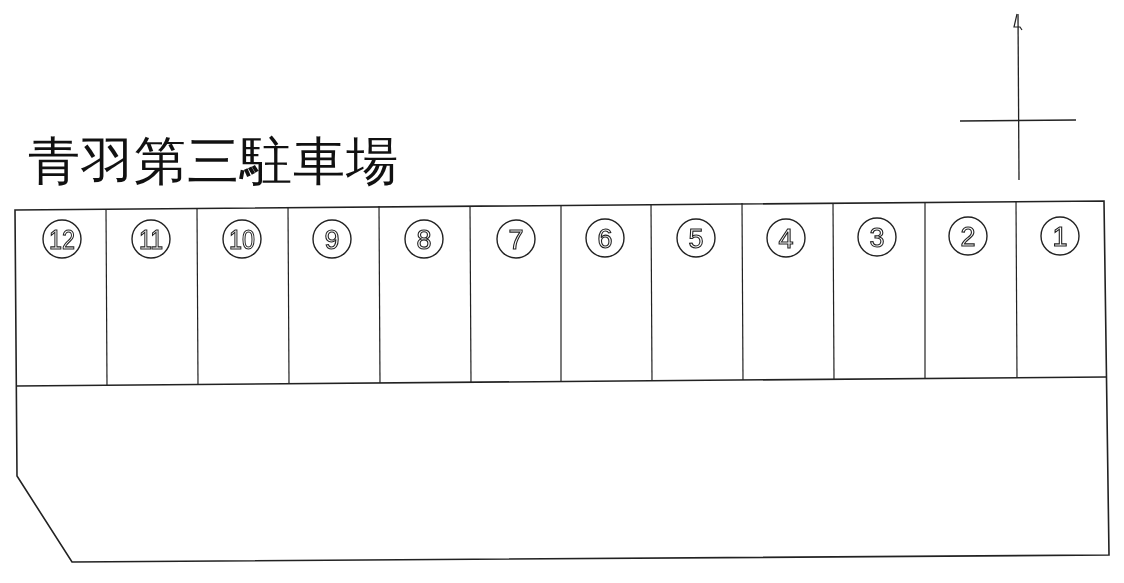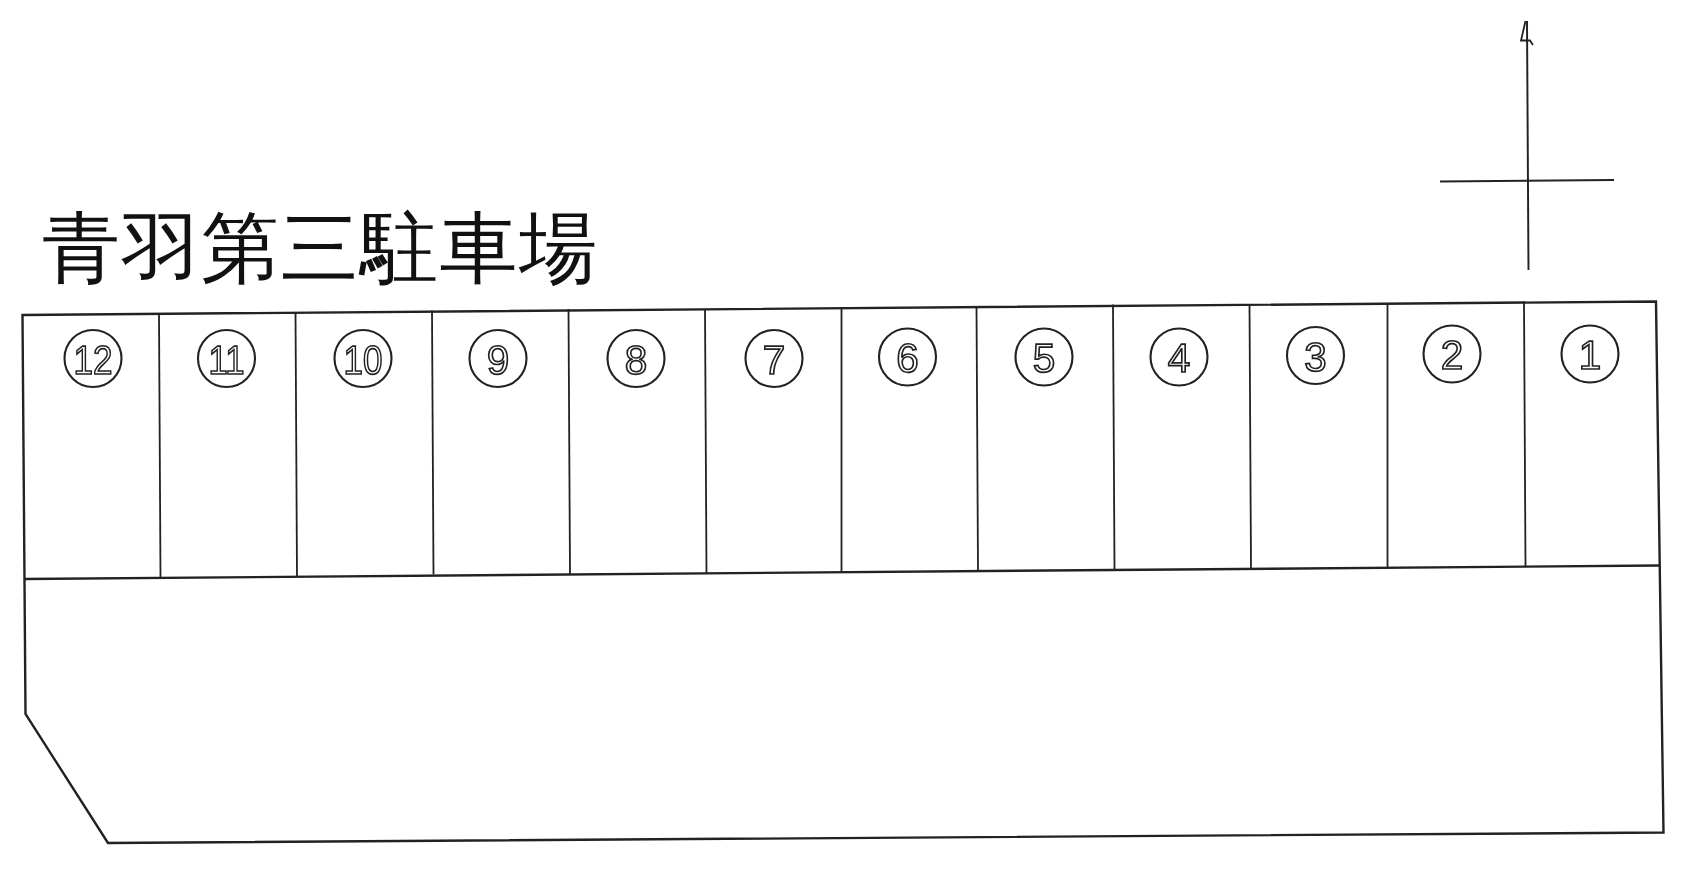--- a/index.html
+++ b/index.html
@@ -1,19 +1,19 @@
 <!DOCTYPE html>
 <html><head>
 <meta charset="utf-8">
 <style>
   html, body { margin: 0; padding: 0; background: #ffffff; }
   body { width: 1124px; height: 583px; position: relative; overflow: hidden; }
   .title {
     position: absolute; left: 28px; top: 134px;
-    font-family: Liberation Sans, sans-serif;
+    font-family: Liberation Mono, monospace;
     font-size: 52px; line-height: 64px; color: #111111;
     letter-spacing: 1px; white-space: nowrap;
   }
   svg.plan { position: absolute; left: 0; top: 0; }
   .num {
     font-family: "Liberation Sans", sans-serif;
     font-size: 27px; fill: #ffffff; stroke: #222222; stroke-width: 1.1px;
   }
   .circ { fill: none; stroke: #222222; stroke-width: 1.4px; }
   .ln { stroke: #222222; fill: none; }

